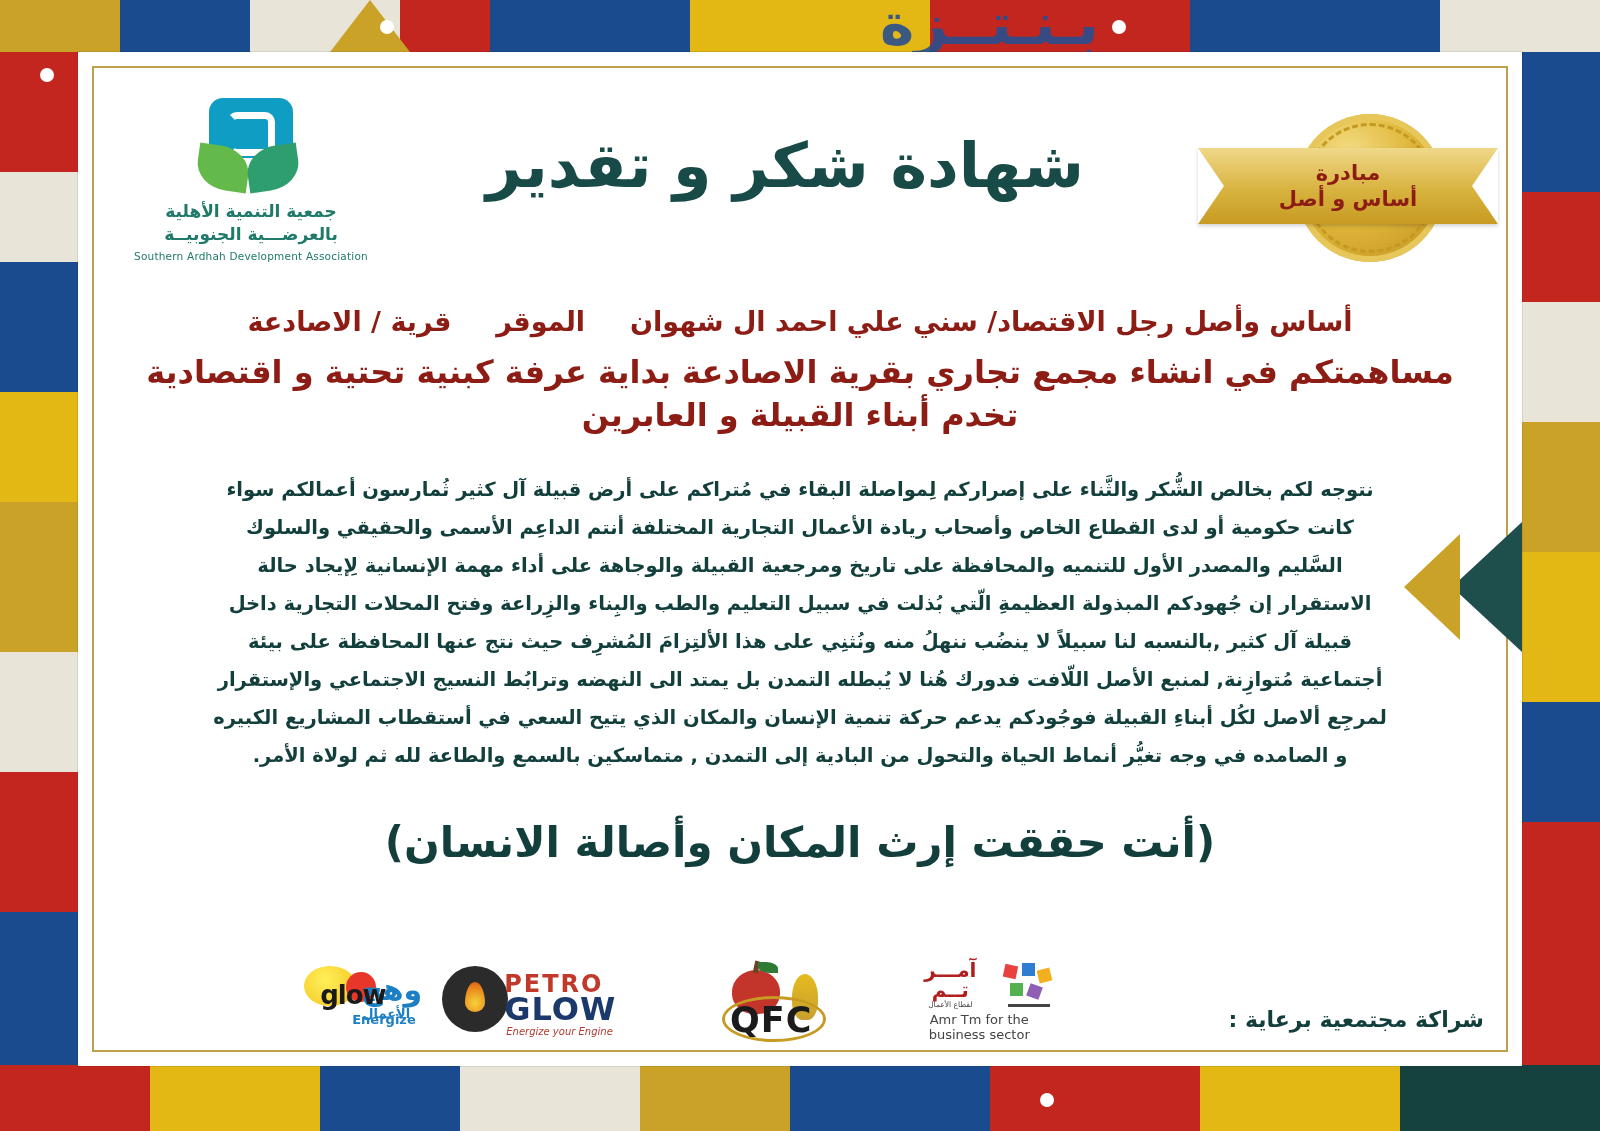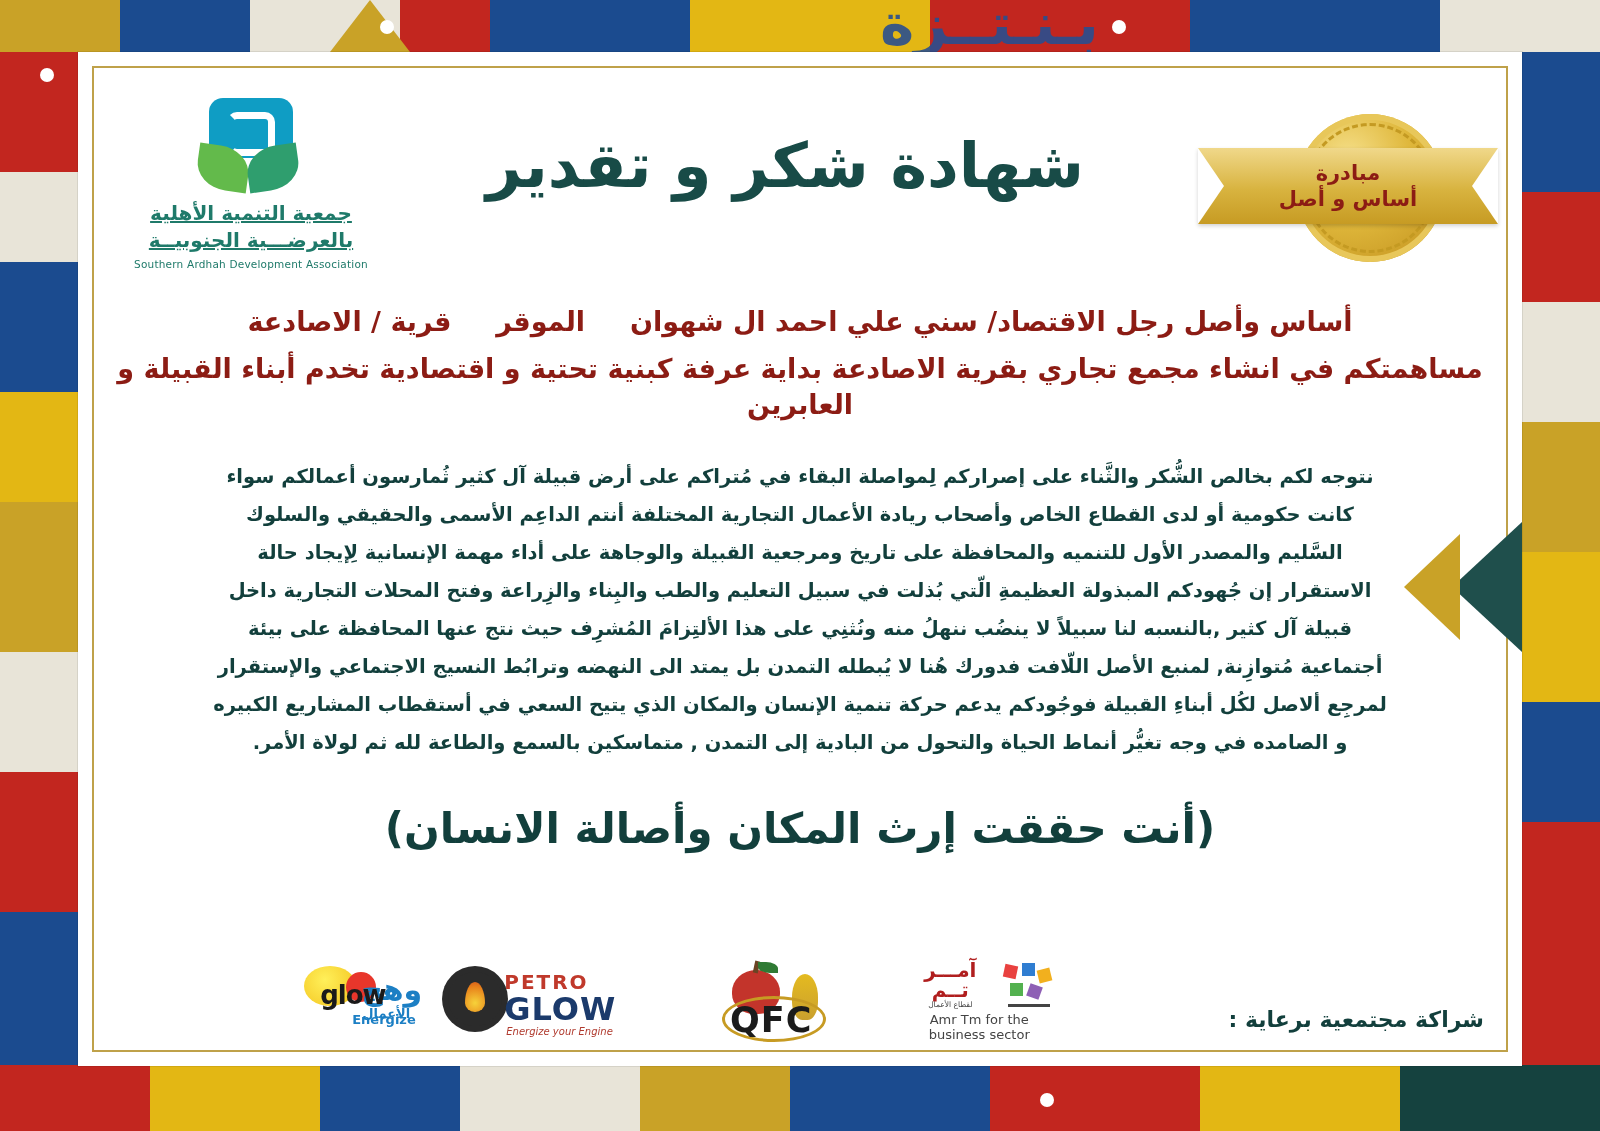--- a/index.html
+++ b/index.html
@@ -189,21 +189,21 @@
     background: #5cb85c;
     border-radius: 0 60% 0 60%;
   }
   .logo-mark .leaf-l { left: 6px; background:#63ba4b; transform: rotate(8deg); }
   .logo-mark .leaf-r { left: 56px; background:#2f9e6e; border-radius: 60% 0 60% 0; transform: rotate(-8deg); }
   .logo-ar-1, .logo-ar-2, .logo-ar-3 {
     color: #1f7a6a;
     font-weight: bold;
     line-height: 1.35;
   }
-  .logo-ar-1, .logo-ar-2 { font-size: 20px; text-decoration: underline; }
+  .logo-ar-1, .logo-ar-2 { font-size: 17px; }
   .logo-en {
     font-size: 10.5px;
     color: #1f7a6a;
     letter-spacing: .2px;
     margin-top: 4px;
     direction: ltr;
     text-align: center;
   }
 
   .cert-title-wrap {
@@ -284,21 +284,21 @@
     font-weight: bold;
     margin-top: 8px;
   }
   .recipient-line1 {
     font-size: 27px;
     letter-spacing: .3px;
     margin-bottom: 14px;
   }
   .recipient-line1 .gap { display:inline-block; width: 26px; }
   .recipient-line2 {
-    font-size: 27px;
+    font-size: 32px;
     line-height: 1.35;
   }
 
   
   .body-text {
     margin: 34px 96px 0 96px;
     text-align: center;
     color: #123f3c;
     font-size: 19.5px;
     font-weight: bold;
@@ -406,21 +406,21 @@
     width: 54px; height: 54px; border-radius: 50%;
     background: #2b2b2b;
     box-shadow: 0 0 0 6px #2b2b2b;
   }
   .petro-gear:after {
     content:""; position:absolute; left: 17px; top: 10px;
     width: 20px; height: 30px;
     background: radial-gradient(circle at 50% 70%, #f6d23a 0%, #e8801a 70%, #d4561a 100%);
     border-radius: 50% 50% 50% 50% / 70% 70% 30% 30%;
   }
-  .petro-top { position:absolute; left: 56px; top: 4px; font-size: 20px; font-weight: bold; color:#c0392b; letter-spacing: 2px; }
+  .petro-top { position:absolute; left: 56px; top: 4px; font-size: 24px; font-weight: bold; color:#c0392b; letter-spacing: 2px; }
   .petro-mid { position:absolute; left: 56px; top: 24px; font-size: 32px; font-weight: bold; color:#1b3a6b; letter-spacing: 1px; }
   .petro-sub { position:absolute; left: 58px; top: 60px; font-size: 10px; color:#b03a2e; font-style: italic; }
 
   
   .glow-wrap { position: relative; width: 170px; height: 80px; margin: 0 auto; }
   .glow-blob {
     position:absolute; left: 44px; top: 4px;
     width: 52px; height: 40px; border-radius: 50%;
     background: radial-gradient(circle at 40% 35%, #fff05a, #f3c11a);
   }

